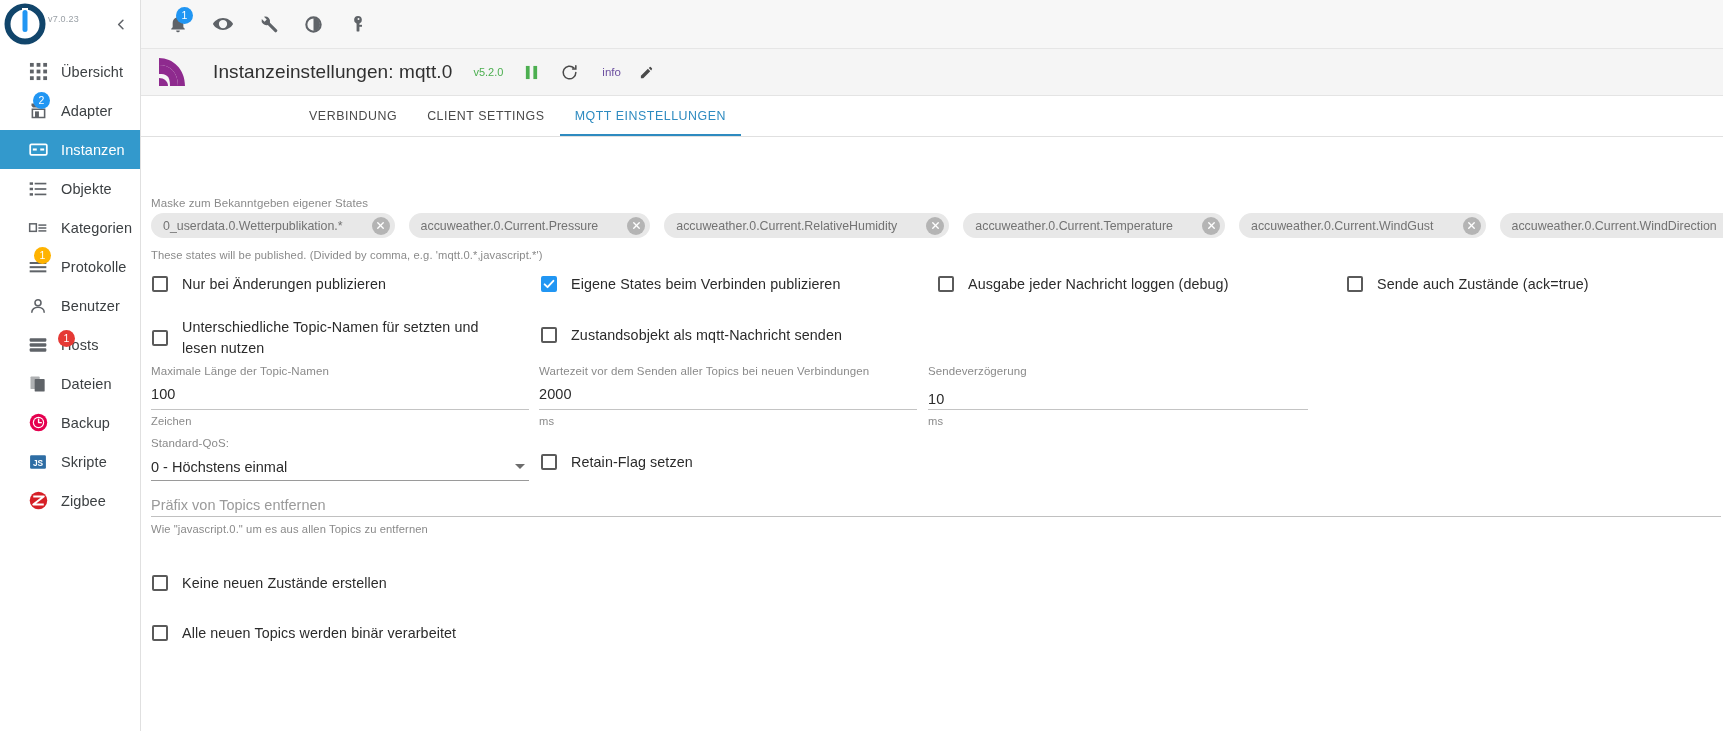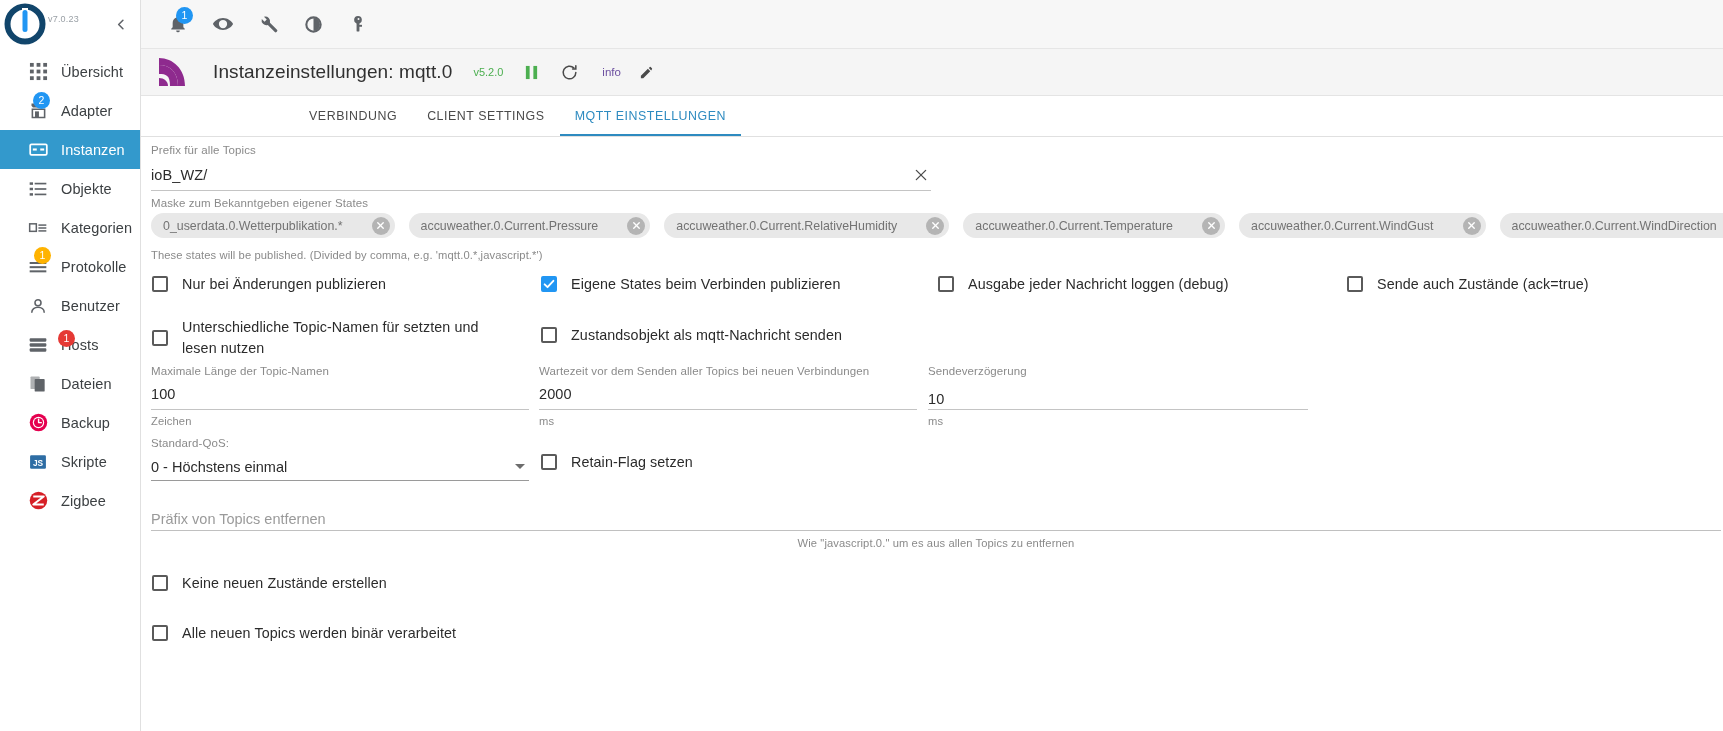--- a/index.html
+++ b/index.html
@@ -383,32 +383,20 @@
     </div>
 
     <div class="tabs">
       <div class="tab">VERBINDUNG</div>
       <div class="tab">CLIENT SETTINGS</div>
       <div class="tab active">MQTT EINSTELLUNGEN</div>
     </div>
 
     <div class="content">
 
-      <div style="position:absolute;left:10px;top:7px;width:780px;">
-        <div class="fld-label">Prefix für alle Topics</div>
-        <div class="underline-input" style="margin-top:6px;">
-          <span class="val">ioB_WZ/</span>
-          <span class="clear-x">
-            <svg width="16" height="16" viewBox="0 0 24 24" fill="none" stroke="#4a4a4a" stroke-width="1.9" stroke-linecap="round">
-              <line x1="5" y1="5" x2="19" y2="19"></line>
-                <line x1="19" y1="5" x2="5" y2="19"></line>
-            </svg>
-          </span>
-        </div>
-      </div>
 
       <div style="position:absolute;left:10px;top:60px;right:2px;">
         <div class="fld-label">Maske zum Bekanntgeben eigener States</div>
         <div class="chips" id="chip-list">
             <div class="chip">
               <span>0_userdata.0.Wetterpublikation.*</span>
               <span class="chip-x">
                 <svg width="11" height="11" viewBox="0 0 24 24" fill="none" stroke="#ffffff" stroke-width="3" stroke-linecap="round">
                   <line x1="6" y1="6" x2="18" y2="18"></line>
                   <line x1="18" y1="6" x2="6" y2="18"></line>
@@ -524,21 +512,21 @@
           <span class="sval">0 - Höchstens einmal</span>
           <span class="caret"></span>
         </div>
       </div>
 
       <div class="cb-row" style="position:absolute;left:400px;top:317px;">
         <span class="cb"></span>
         <span class="cb-label">Retain-Flag setzen</span>
       </div>
 
-      <div style="position:absolute;left:10px;top:366px;right:2px;text-align:center;">
+      <div style="position:absolute;left:10px;top:352px;right:2px;">
         <div class="ph-input">
           <span class="ph">Präfix von Topics entfernen</span>
         </div>
         <div class="helper" style="margin-top:6px;">Wie "javascript.0." um es aus allen Topics zu entfernen</div>
       </div>
 
       <div class="cb-row" style="position:absolute;left:11px;top:438px;">
         <span class="cb"></span>
         <span class="cb-label">Keine neuen Zustände erstellen</span>
       </div>

